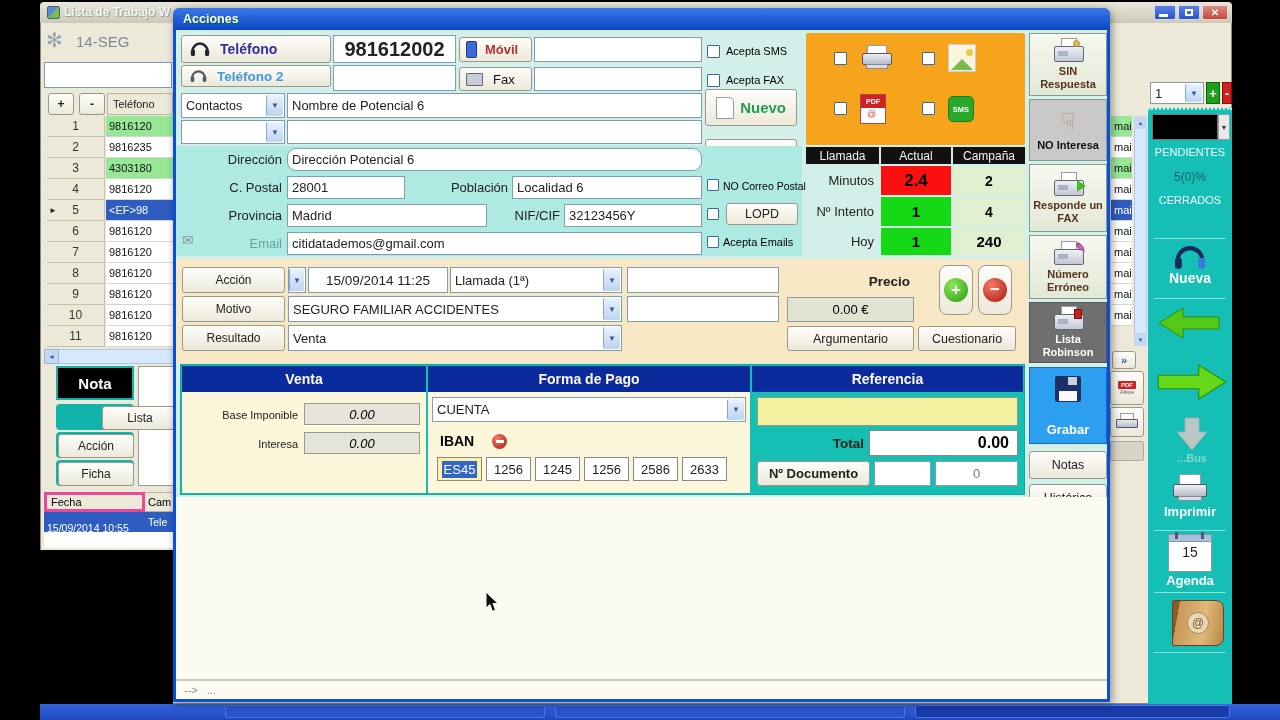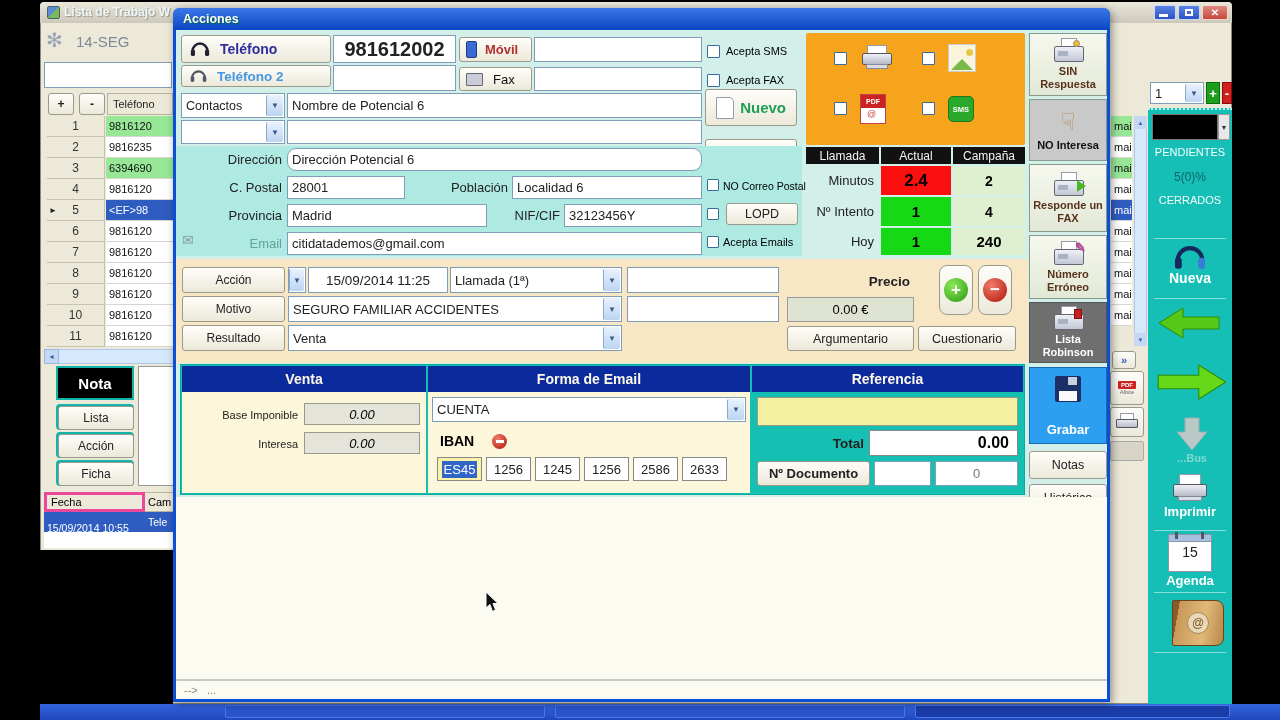--- a/index.html
+++ b/index.html
@@ -53,21 +53,21 @@
 
 <div class="a btn" style="left:48px;top:93px;width:26px;height:22px;font-weight:bold;">+</div>
 <div class="a btn" style="left:79px;top:93px;width:26px;height:22px;font-weight:bold;">-</div>
 <div class="a" style="left:107px;top:93px;width:66px;height:22px;background:#ece9d8;border:1px solid #b8b4a2;font-size:11px;color:#222;display:flex;align-items:center;padding-left:5px;">Teléfono</div>
 
 <div class="a gridnum" style="left:47px;top:116px;width:58px;height:21px;">1</div>
 <div class="a gridval" style="left:106px;top:116px;width:67px;height:21px;background:#97e797;">9816120</div>
 <div class="a gridnum" style="left:47px;top:137px;width:58px;height:21px;">2</div>
 <div class="a gridval" style="left:106px;top:137px;width:67px;height:21px;background:#fff;">9816235</div>
 <div class="a gridnum" style="left:47px;top:158px;width:58px;height:21px;">3</div>
-<div class="a gridval" style="left:106px;top:158px;width:67px;height:21px;background:#97e797;">6394690</div>
+<div class="a gridval" style="left:106px;top:158px;width:67px;height:21px;background:#97e797;">4303180</div>
 <div class="a gridnum" style="left:47px;top:179px;width:58px;height:21px;">4</div>
 <div class="a gridval" style="left:106px;top:179px;width:67px;height:21px;background:#fff;">9816120</div>
 <div class="a gridnum" style="left:47px;top:200px;width:58px;height:21px;">
   <span style="position:absolute;left:2px;font-size:8px;color:#222;">►</span>
   <span>5</span>
 </div>
 <div class="a gridval" style="left:106px;top:200px;width:67px;height:21px;background:#2f5cc0;color:#fff;">&lt;EF&gt;98</div>
 <div class="a gridnum" style="left:47px;top:221px;width:58px;height:21px;">6</div>
 <div class="a gridval" style="left:106px;top:221px;width:67px;height:21px;background:#fff;">9816120</div>
 <div class="a gridnum" style="left:47px;top:242px;width:58px;height:21px;">7</div>
@@ -82,21 +82,21 @@
 <div class="a gridval" style="left:106px;top:326px;width:67px;height:21px;background:#fff;">9816120</div>
 
 <div class="a" style="left:44px;top:349px;width:130px;height:15px;background:#d6e8fb;border:1px solid #b0c8e8;"></div>
 <div class="a" style="left:44px;top:349px;width:15px;height:15px;background:#c4d8f4;border:1px solid #9ab8e0;display:flex;align-items:center;justify-content:center;">
   <span style="font-size:7px;color:#3a62a8;">◄</span>
 </div>
 
 <div class="a" style="left:56px;top:366px;width:78px;height:34px;background:#000;border:2px solid #12b3aa;color:#fff;font-weight:bold;font-size:15px;display:flex;align-items:center;justify-content:center;">Nota</div>
 <div class="a" style="left:138px;top:366px;width:36px;height:120px;background:#fff;border:1px solid #999;"></div>
 <div class="a" style="left:56px;top:404px;width:78px;height:26px;border:2px solid #12b3aa;border-radius:4px;background:#12b3aa;">
-  <div class="btn" style="width:100%;height:100%;">Lista</div>
+  <div class="btn" style="width:100%;height:100%;margin-left:44px;">Lista</div>
 </div>
 <div class="a" style="left:56px;top:432px;width:78px;height:26px;border:2px solid #12b3aa;border-radius:4px;background:#12b3aa;">
   <div class="btn" style="width:100%;height:100%;">Acción</div>
 </div>
 <div class="a" style="left:56px;top:460px;width:78px;height:26px;border:2px solid #12b3aa;border-radius:4px;background:#12b3aa;">
   <div class="btn" style="width:100%;height:100%;">Ficha</div>
 </div>
 
 <div class="a" style="left:44px;top:492px;width:101px;height:20px;background:#ece9d8;border:3px solid #ec4899;font-size:11px;display:flex;align-items:center;padding-left:4px;">Fecha</div>
 <div class="a" style="left:145px;top:492px;width:29px;height:20px;background:#ece9d8;border:1px solid #b8b4a2;border-left:none;font-size:11px;display:flex;align-items:center;padding-left:3px;">Cam</div>
@@ -414,21 +414,21 @@
 <div class="a btn" style="left:182px;top:325px;width:103px;height:26px;">Resultado</div>
 <div class="a field" style="left:288px;top:325px;width:334px;height:26px;">
   <span>Venta</span>
   <span class="dda">▼</span>
 </div>
 <div class="a btn" style="left:787px;top:326px;width:127px;height:25px;font-size:12.5px;">Argumentario</div>
 <div class="a btn" style="left:918px;top:326px;width:98px;height:25px;font-size:12.5px;">Cuestionario</div>
 
 <div class="a" style="left:180px;top:364px;width:845px;height:131px;background:#15bfb2;border:1px solid #0da99d;"></div>
 <div class="a" style="left:182px;top:366px;width:244px;height:26px;background:#0b2a9b;color:#fdf8ea;font-weight:bold;font-size:14px;display:flex;align-items:center;justify-content:center;">Venta</div>
-<div class="a" style="left:428px;top:366px;width:322px;height:26px;background:#0b2a9b;color:#fdf8ea;font-weight:bold;font-size:14px;display:flex;align-items:center;justify-content:center;">Forma de Email</div>
+<div class="a" style="left:428px;top:366px;width:322px;height:26px;background:#0b2a9b;color:#fdf8ea;font-weight:bold;font-size:14px;display:flex;align-items:center;justify-content:center;">Forma de Pago</div>
 <div class="a" style="left:752px;top:366px;width:271px;height:26px;background:#0b2a9b;color:#fdf8ea;font-weight:bold;font-size:14px;display:flex;align-items:center;justify-content:center;">Referencia</div>
 <div class="a" style="left:182px;top:392px;width:244px;height:101px;background:#fcf7da;"></div>
 <div class="a" style="left:428px;top:392px;width:322px;height:101px;background:#fcf7da;"></div>
 <div class="a lbl" style="left:192px;top:407px;width:106px;height:16px;font-size:11px;">Base Imponible</div>
 <div class="a" style="left:304px;top:403px;width:116px;height:22px;background:#e4e4da;border:1px solid #9a9a8a;font-style:italic;font-size:13px;display:flex;align-items:center;justify-content:center;">0.00</div>
 <div class="a lbl" style="left:192px;top:436px;width:106px;height:16px;font-size:11px;">Interesa</div>
 <div class="a" style="left:304px;top:432px;width:116px;height:22px;background:#e4e4da;border:1px solid #9a9a8a;font-style:italic;font-size:13px;display:flex;align-items:center;justify-content:center;">0.00</div>
 <div class="a field" style="left:432px;top:397px;width:314px;height:25px;">
   <span>CUENTA</span>
   <span class="dda">▼</span>

